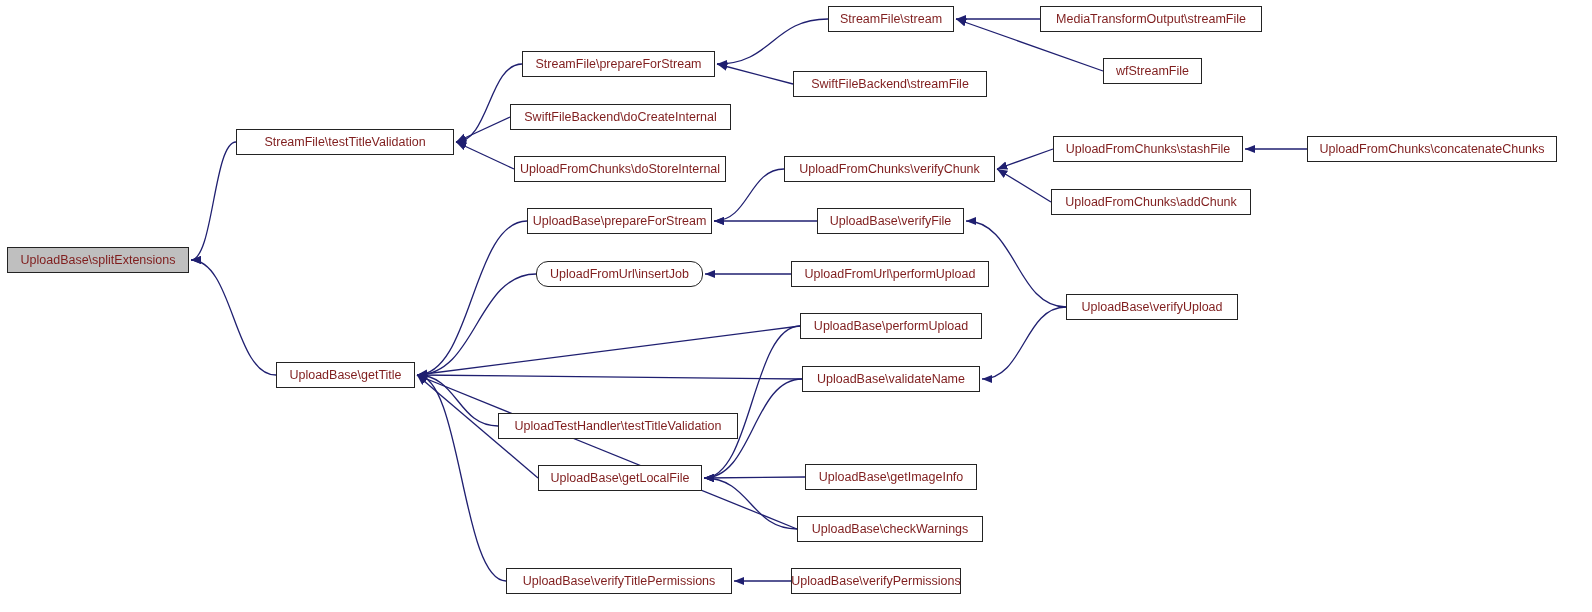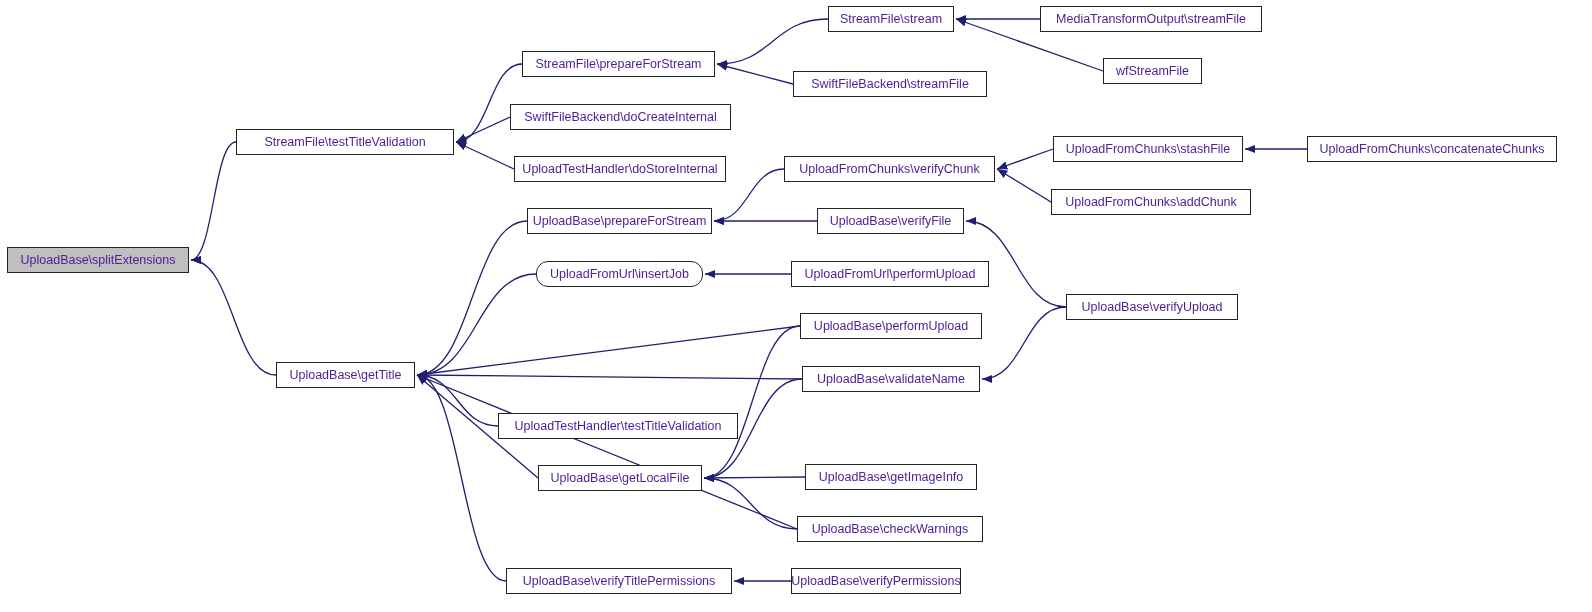--- a/index.html
+++ b/index.html
@@ -21,21 +21,21 @@
     top: 0;
     width: 1592px;
     height: 612px;
     pointer-events: none;
   }
   .node {
     position: absolute;
     box-sizing: border-box;
     border: 1px solid #232323;
     background: #ffffff;
-    color: #4c1d95;
+    color: #7f1d1d;
     font-size: 12.5px;
     line-height: 1;
     display: flex;
     align-items: center;
     justify-content: center;
     white-space: nowrap;
     padding: 0 7px;
     height: 26px;
   }
   .node.highlight {
@@ -104,21 +104,21 @@
       <div class="node" style="left: 1103px; top: 58px; width: 99px;">
         <span>wfStreamFile</span>
       </div>
       <div class="node" style="left: 793px; top: 71px; width: 194px;">
         <span>SwiftFileBackend\streamFile</span>
       </div>
       <div class="node" style="left: 510px; top: 104px; width: 221px;">
         <span>SwiftFileBackend\doCreateInternal</span>
       </div>
       <div class="node" style="left: 514px; top: 156px; width: 212px;">
-        <span>UploadTestHandler\doStoreInternal</span>
+        <span>UploadFromChunks\doStoreInternal</span>
       </div>
       <div class="node" style="left: 527px; top: 208px; width: 185px;">
         <span>UploadBase\prepareForStream</span>
       </div>
       <div class="node" style="left: 784px; top: 156px; width: 211px;">
         <span>UploadFromChunks\verifyChunk</span>
       </div>
       <div class="node" style="left: 1053px; top: 136px; width: 190px;">
         <span>UploadFromChunks\stashFile</span>
       </div>

